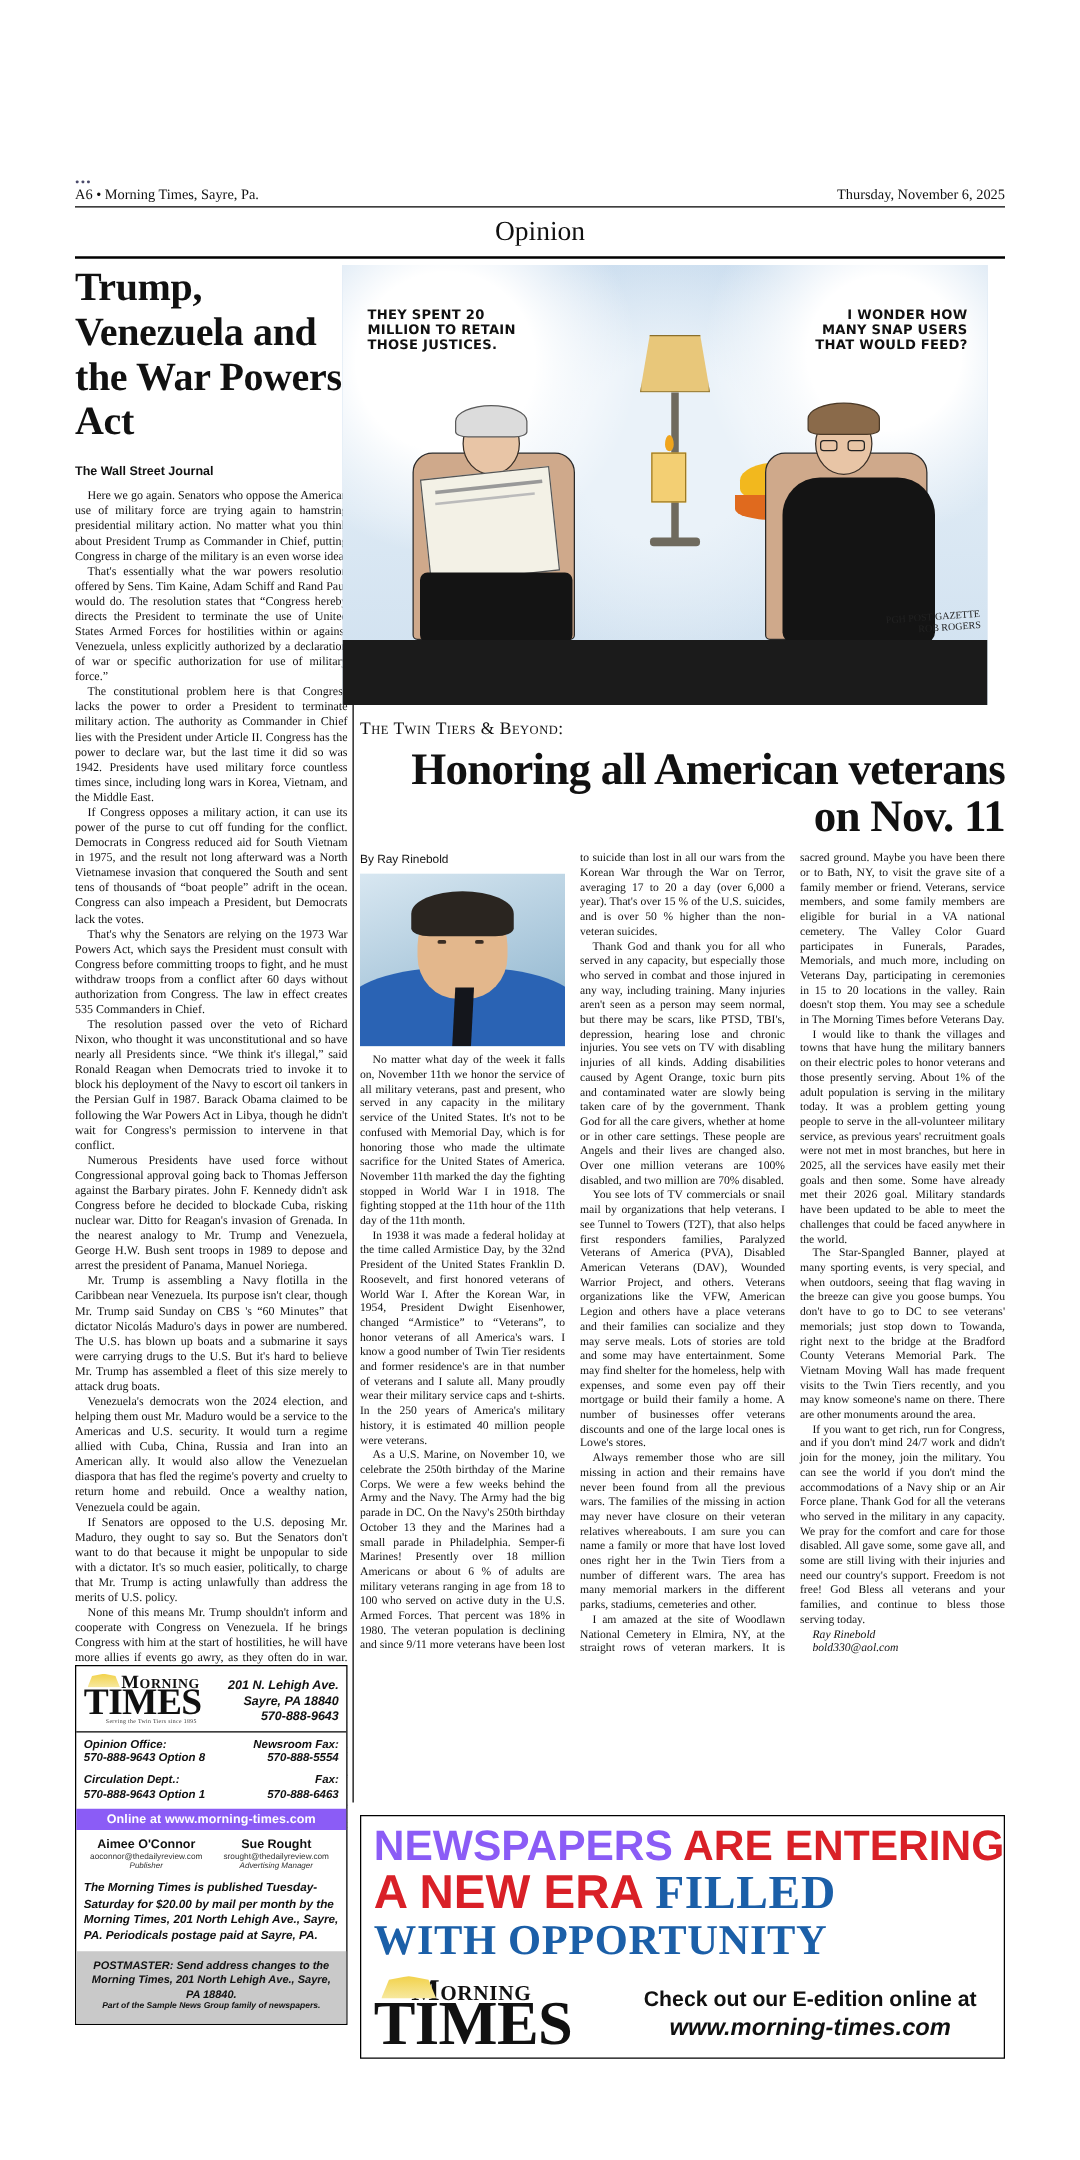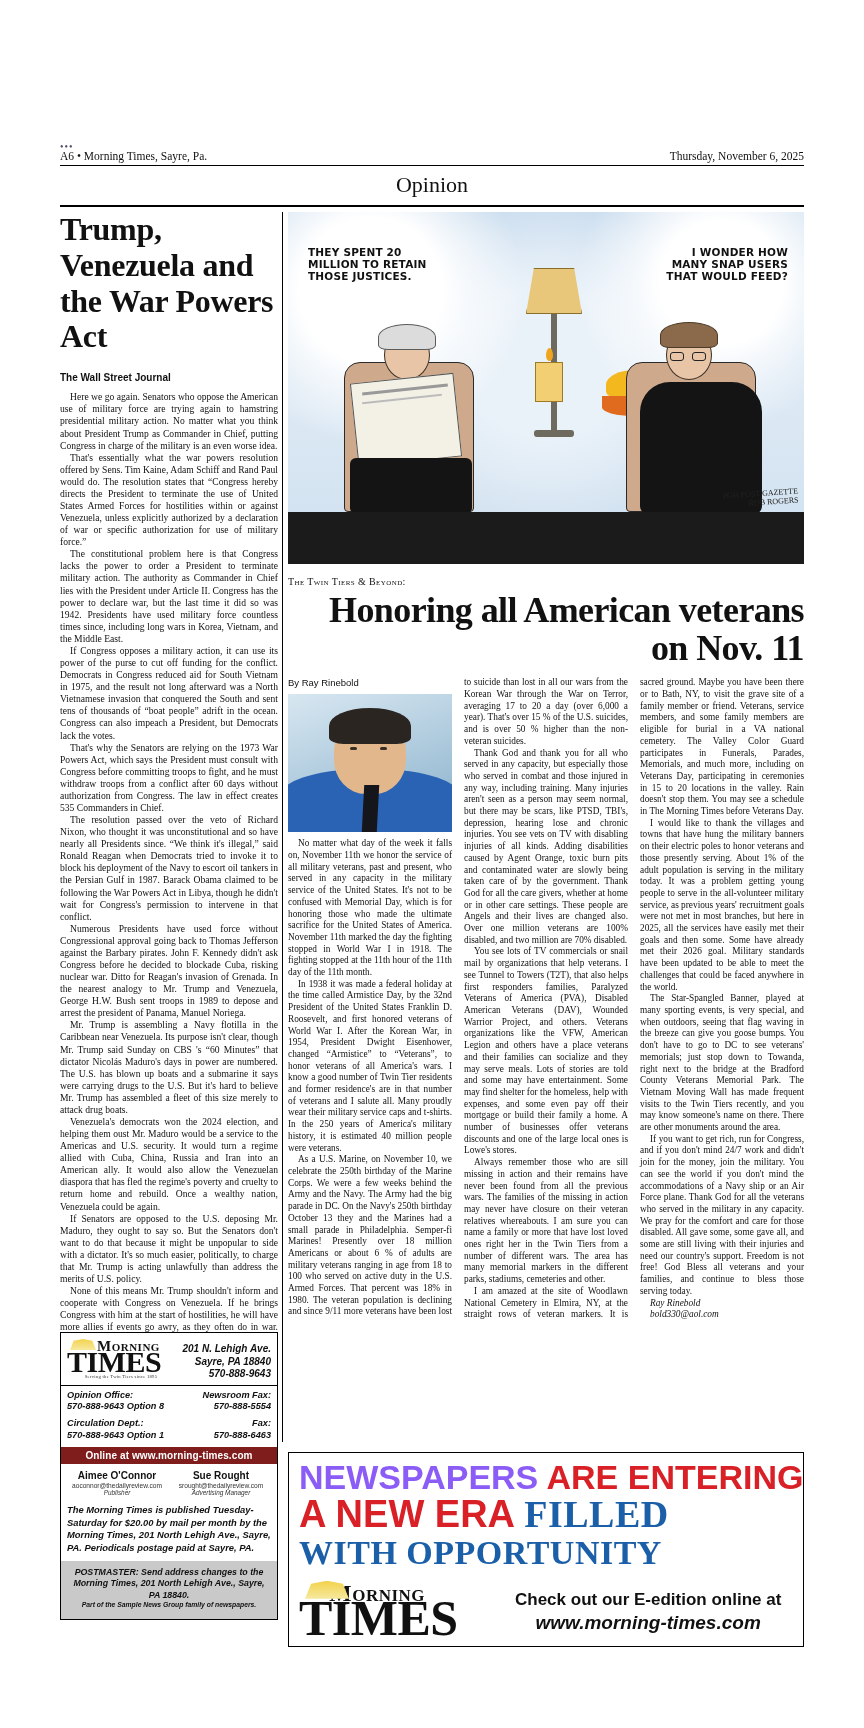--- a/index.html
+++ b/index.html
@@ -31,21 +31,21 @@
   
   #leftcol { left:0; top:212px; width:218px; }
   .oped-head { font-family:"Liberation Serif", serif; font-weight:700; font-size:32px;
                line-height:1.12; letter-spacing:-0.3px; margin:0 0 12px 0; }
   .oped-credit { font-family:"Liberation Sans", sans-serif; font-weight:700; font-size:10px;
                  margin:17px 0 8px 0; }
   .body-txt { font-size:9.6px; line-height:1.26; text-align:justify; }
   .body-txt p { margin:0; text-indent:10px; }
 
   
-  #cartoon { position:absolute; left:228px; top:212px; width:516px; height:352px;
+  #cartoon { position:absolute; left:214px; top:212px; width:516px; height:352px;
              overflow:hidden; background:#cfe0ef; }
   .toon-sky { position:absolute; inset:0;
      background:
        radial-gradient(circle at 16% 22%, #ffffff 0 14%, rgba(255,255,255,0) 30%),
        radial-gradient(circle at 84% 20%, #ffffff 0 12%, rgba(255,255,255,0) 28%),
        radial-gradient(circle at 50% 42%, #eaf2f9 0 22%, rgba(234,242,249,0) 50%),
        linear-gradient(#c9dcee, #dce9f4 55%, #cfe0ef); }
   .toon-floor { position:absolute; left:0; bottom:0; width:100%; height:52px; background:#1b1b1b; }
   .bubble { position:absolute; font-family:"DejaVu Sans", sans-serif; font-weight:700;
             font-size:10.5px; line-height:1.16; letter-spacing:0.2px; color:#111;
@@ -60,21 +60,21 @@
   .chairL, .chairR { position:absolute; border:1.5px solid #2a2a2a; }
   .newspaper { position:absolute; background:#f3f1e6; border:1.5px solid #555; transform:rotate(-6deg); }
   .head-ball { position:absolute; border-radius:50%; }
   .candle { position:absolute; background:#f3cf73; border:1.2px solid #9d7a23; }
   .flame { position:absolute; width:7px; height:13px; border-radius:50% 50% 50% 50%/60% 60% 40% 40%;
            background:#f0a51e; }
   .popcorn { position:absolute; border-radius:48% 48% 30% 30%; background:#f2b81e; }
 
   
   #feature { position:absolute; left:228px; top:576px; width:516px; }
-  .kicker { font-family:"Liberation Serif", serif; font-size:10px; letter-spacing:0.4px;
+  .kicker { font-family:"Liberation Serif", serif; font-size:14px; letter-spacing:0.4px;
             font-variant:small-caps; margin:0 0 4px 0; }
   .feat-head { font-family:"Liberation Serif", serif; font-weight:700; font-size:36px;
                line-height:1.06; letter-spacing:-0.6px; margin:0 0 10px 0;text-align:right; }
   .byline { font-family:"Liberation Sans", sans-serif; font-size:9.5px; margin:0 0 6px 0; }
   .feat-cols { column-count:3; column-gap:12px; column-rule:0; }
   .feat-cols .body-txt { font-size:9.3px; }
   .sign-off { font-style:italic; text-indent:10px; }
 
   .photo { width:100%; height:138px; margin:0 0 6px 0; position:relative; overflow:hidden;
            background:linear-gradient(#cfe2ee,#b9d4e6); border:0; }
@@ -104,21 +104,21 @@
                   font-variant:small-caps; font-weight:700; margin-left:30px; }
   .logo-times { font-family:"Liberation Serif", serif; font-size:30px; font-weight:700;
                 letter-spacing:-0.5px; margin-top:-7px; line-height:1; }
   .logo-tag { font-size:4.6px; letter-spacing:0.3px; text-align:center; margin-top:-2px; color:#333; }
   .hr-blk { height:1px; background:#000; margin:0; }
   .mast-contacts { display:flex; padding:4px 6px 5px 6px; font-family:"Liberation Sans", sans-serif;
                    font-weight:700; font-style:italic; font-size:9.2px; line-height:1.3; }
   .mast-contacts > div { flex:1; }
   .mast-contacts .r { text-align:right; }
   .mc-gap { height:5px; }
-  .online-bar { background:#7f1d1d; color:#fff; text-align:center;
+  .online-bar { background:#8b5cf6; color:#fff; text-align:center;
                 font-family:"Liberation Sans", sans-serif; font-weight:700; font-size:10px;
                 padding:3px 16px; letter-spacing:0.1px; }
   .staff { display:flex; padding:6px 4px 2px 4px; }
   .staff > div { flex:1; text-align:center; }
   .st-name { font-family:"Liberation Sans", sans-serif; font-weight:700; font-size:10px; }
   .st-mail { font-family:"Liberation Sans", sans-serif; font-size:6.6px; color:#333; margin-top:1px; }
   .st-role { font-family:"Liberation Sans", sans-serif; font-style:italic; font-size:6.4px; color:#333; }
   .pubnote { font-family:"Liberation Sans", sans-serif; font-weight:700; font-style:italic;
              font-size:9.4px; line-height:1.32; text-align:left; padding:6px 6px 7px 6px; }
   .pmbar { background:#c9c9c9; font-family:"Liberation Sans", sans-serif; font-weight:700;

